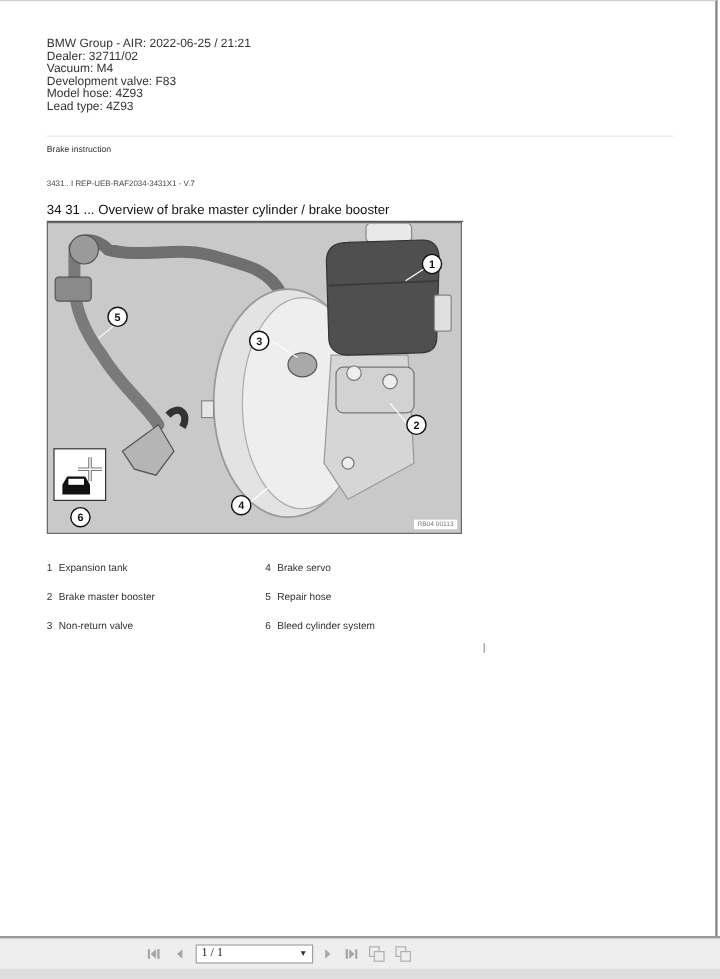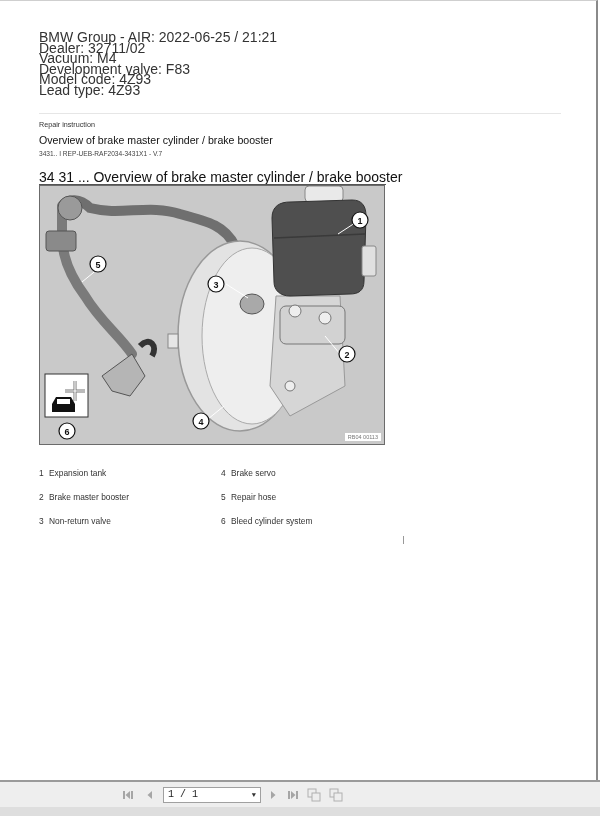--- a/index.html
+++ b/index.html
@@ -4,27 +4,27 @@
 <style>
   html, body { margin:0; padding:0; }
   body {
     width:600px; height:816px; overflow:hidden; position:relative;
     background:#ffffff; font-family:"Liberation Sans", sans-serif; color:#222;
   }
   .page {
     position:absolute; left:0; top:0; width:596px; height:780px;
     background:#fff; border-right:2px solid #8a8a8a; border-top:1px solid #cfcfcf;
   }
-  .meta { position:absolute; left:39px; top:31px; font-size:14px; line-height:10.6px; color:#333; }
+  .meta { position:absolute; left:39px; top:31px; font-size:10px; line-height:10.6px; color:#333; }
   .meta div { white-space:nowrap; }
   .repair-label { position:absolute; left:39px; top:119px; font-size:7.2px; color:#333; }
   .hr-top { position:absolute; left:39px; top:112px; width:522px; height:1px; background:#e6e6e6; }
   .doc-title { position:absolute; left:39px; top:133px; font-size:10.6px; color:#111; }
   .doc-id { position:absolute; left:39px; top:149px; font-size:6.6px; color:#444; }
-  .section-title { position:absolute; left:39px; top:168px; font-size:14px; color:#111; }
+  .section-title { position:absolute; left:39px; top:168px; font-size:11px; color:#111; }
   .section-rule { position:absolute; left:39px; top:183px; width:347px; height:1px; background:#555; }
 
   .figure {
     position:absolute; left:39px; top:184px; width:346px; height:260px;
     background:#c9c9c9; border:1px solid #6b6b6b; box-sizing:border-box; overflow:hidden;
   }
   .figure svg { position:absolute; left:0; top:0; }
   .fig-code {
     position:absolute; right:3px; bottom:3px; background:#fff; font-size:5.5px;
     color:#777; padding:1px 3px;
@@ -41,41 +41,40 @@
     position:absolute; left:0; top:780px; width:600px; height:27px; background:#eeeeee;
     border-top:2px solid #9a9a9a; box-sizing:border-box;
   }
   .toolbar-bottom { position:absolute; left:0; top:807px; width:600px; height:9px; background:#dedede; }
   .tb-btn {
     position:absolute; top:5px; width:16px; height:16px; display:flex; align-items:center;
     justify-content:center; color:#a6a6a6; font-size:11px; cursor:pointer;
   }
   .page-select {
     position:absolute; left:163px; top:5px; width:98px; height:16px; background:#fff;
-    border:1px solid #a0a0a0; box-sizing:border-box; font-size:10px; font-family:Liberation Mono, monospace;
+    border:1px solid #a0a0a0; box-sizing:border-box; font-size:10px; font-family:Liberation Serif, serif;
     color:#222; padding-left:4px; line-height:14px;
   }
   .page-select .caret { position:absolute; right:4px; top:0; font-size:7px; color:#333; }
 </style>
 </head>
 <body>
 
 <div class="page">
   <div class="meta">
     <div>BMW Group - AIR: 2022-06-25 / 21:21</div>
     <div>Dealer: 32711/02</div>
     <div>Vacuum: M4</div>
     <div>Development valve: F83</div>
-    <div>Model code: 4Z93</div>
+    <div>Model hose: 4Z93</div>
     <div>Lead type: 4Z93</div>
   </div>
 
   <div class="hr-top"></div>
-  <div class="repair-label">Repair instruction</div>
-  <div class="doc-title">Overview of brake master cylinder / brake booster</div>
+  <div class="repair-label">Brake instruction</div>
   <div class="doc-id">3431.. I REP-UEB-RAF2034-3431X1 - V.7</div>
   <div class="section-title">34 31 ... Overview of brake master cylinder / brake booster</div>
   <div class="section-rule"></div>
 
   <div class="figure">
     <svg width="346" height="260" viewBox="0 0 346 260">
 
       <path d="M22 20 C28 12 40 12 50 22 C80 30 110 18 140 28 C170 36 185 40 195 60 C205 80 210 100 212 115" fill="none" stroke="#6f6f6f" stroke-width="10" stroke-linecap="round"></path>
       <path d="M22 22 L22 50 C22 70 30 90 45 110 C60 135 80 150 92 168" fill="none" stroke="#7a7a7a" stroke-width="10" stroke-linecap="round"></path>
       <rect x="6" y="45" width="30" height="20" rx="3" fill="#8a8a8a" stroke="#555" stroke-width="1"></rect>

